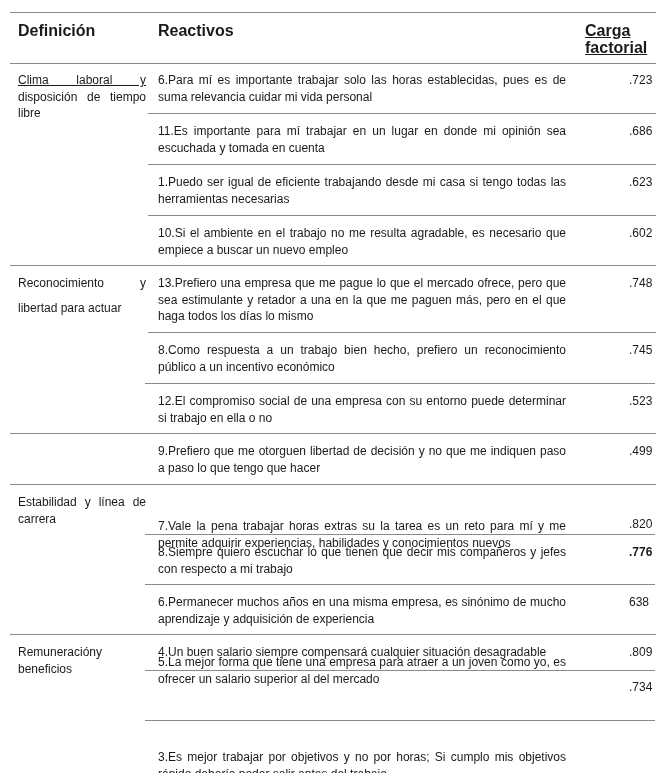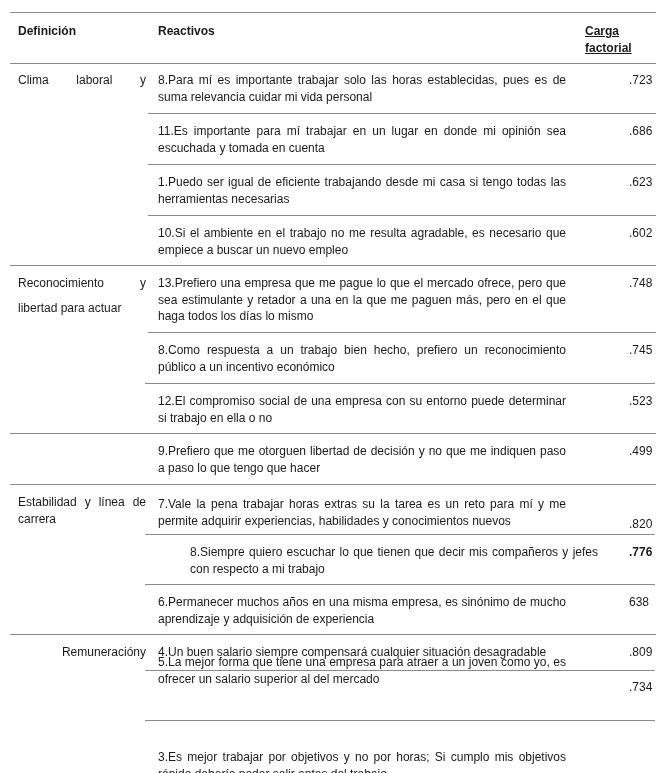--- a/index.html
+++ b/index.html
@@ -4,21 +4,21 @@
   <style>
     html, body { margin: 0; padding: 0; background: #ffffff; }
     body {
       width: 669px; height: 773px; position: relative; overflow: hidden;
       font-family: "Liberation Sans", "DejaVu Sans", sans-serif;
       color: #1a1a1a; font-size: 12px;
     }
     .table { position: absolute; left: 10px; top: 12px; width: 646px; }
     .hline { position: absolute; height: 1px; background: #8a8a8a; }
     .cell { position: absolute; line-height: 16.5px; }
-    .hdr { font-weight: bold; font-size: 12px; }
+    .hdr { font-weight: bold; font-size: 16px; }
     .def { left: 8px; width: 128px; text-align: justify; text-align-last: left; }
     .def.just-last { text-align-last: justify; }
     .rea { left: 148px; width: 408px; text-align: justify; }
     .load { left: 575px; width: 70px; margin-left: 44px; }
   </style>
 </head>
 <body>
 
 <div class="table">
 
@@ -26,24 +26,25 @@
   <div class="hline" style="left:0; top:51px; width:646px;"></div>
 
   <div class="cell hdr" style="left:8px; top:11px;">Definición</div>
   <div class="cell hdr" style="left:148px; top:11px;">Reactivos</div>
   <div class="cell hdr" style="left:575px; top:11px;text-decoration:underline;">
     <div>Carga</div>
     <div>factorial</div>
   </div>
 
   <div class="cell def" style="top:60px;">
-    <div style="text-align:justify; text-align-last:justify;">Clima laboral y</div>
+    <div style="text-align:justify; text-align-last:justify;text-decoration:underline;">Clima laboral y</div>
+    <div>disposición de tiempo libre</div>
   </div>
 
-  <div class="cell rea" style="top:60px;">8.Para mí es importante trabajar solo las horas establecidas, pues es de suma relevancia cuidar mi vida personal</div>
+  <div class="cell rea" style="top:60px;">6.Para mí es importante trabajar solo las horas establecidas, pues es de suma relevancia cuidar mi vida personal</div>
   <div class="cell load" style="top:60px;">.723</div>
   <div class="hline" style="left:138px; top:101px; width:508px;"></div>
 
   <div class="cell rea" style="top:111px;">11.Es importante para mí trabajar en un lugar en donde mi opinión sea escuchada y tomada en cuenta</div>
   <div class="cell load" style="top:111px;">.686</div>
   <div class="hline" style="left:138px; top:152px; width:508px;"></div>
 
   <div class="cell rea" style="top:162px;">1.Puedo ser igual de eficiente trabajando desde mi casa si tengo todas las herramientas necesarias</div>
   <div class="cell load" style="top:162px;">.623</div>
   <div class="hline" style="left:138px; top:203px; width:508px;"></div>
@@ -68,38 +69,39 @@
   <div class="cell rea" style="top:381px;">12.El compromiso social de una empresa con su entorno puede determinar si trabajo en ella o no</div>
   <div class="cell load" style="top:381px;">.523</div>
   <div class="hline" style="left:0; top:421px; width:646px;"></div>
 
   <div class="cell rea" style="top:431px;">9.Prefiero que me otorguen libertad de decisión y no que me indiquen paso a paso lo que tengo que hacer</div>
   <div class="cell load" style="top:431px;">.499</div>
   <div class="hline" style="left:0; top:472px; width:646px;"></div>
 
   <div class="cell def" style="top:482px; text-align:justify;">Estabilidad y línea de carrera</div>
 
-  <div class="cell rea" style="top:484px;">7.Vale la pena trabajar horas extras su la tarea es un reto para mí y me permite adquirir experiencias, habilidades y conocimientos nuevos</div>
+  <div class="cell rea" style="top:506px;">7.Vale la pena trabajar horas extras su la tarea es un reto para mí y me permite adquirir experiencias, habilidades y conocimientos nuevos</div>
   <div class="cell load" style="top:504px;">.820</div>
   <div class="hline" style="left:135px; top:522px; width:510px;"></div>
 
-  <div class="cell rea" style="top:532px;margin-left:32px;">8.Siempre quiero escuchar lo que tienen que decir mis compañeros y jefes con respecto a mi trabajo</div>
+  <div class="cell rea" style="top:532px;">8.Siempre quiero escuchar lo que tienen que decir mis compañeros y jefes con respecto a mi trabajo</div>
   <div class="cell load" style="top:532px;font-weight:bold;">.776</div>
   <div class="hline" style="left:135px; top:572px; width:510px;"></div>
 
   <div class="cell rea" style="top:582px;">6.Permanecer muchos años en una misma empresa, es sinónimo de mucho aprendizaje y adquisición de experiencia</div>
   <div class="cell load" style="top:582px;">638</div>
   <div class="hline" style="left:0; top:622px; width:646px;"></div>
 
   <div class="cell" style="left:8px; top:632px; width:128px;">
 
-    <div style="display:flex; justify-content:flex-end;">
+    <div style="display:flex; justify-content:flex-start;">
         <span>Remuneración</span>
         <span>y</span>
       </div>
+    <div>beneficios</div>
   </div>
 
   <div class="cell rea" style="top:632px;">4.Un buen salario siempre compensará cualquier situación desagradable</div>
   <div class="cell load" style="top:632px;">.809</div>
   <div class="hline" style="left:135px; top:658px; width:510px;"></div>
 
   <div class="cell rea" style="top:642px;">5.La mejor forma que tiene una empresa para atraer a un joven como yo, es ofrecer un salario superior al del mercado</div>
   <div class="cell load" style="top:667px;">.734</div>
   <div class="hline" style="left:135px; top:708px; width:510px;"></div>
 

